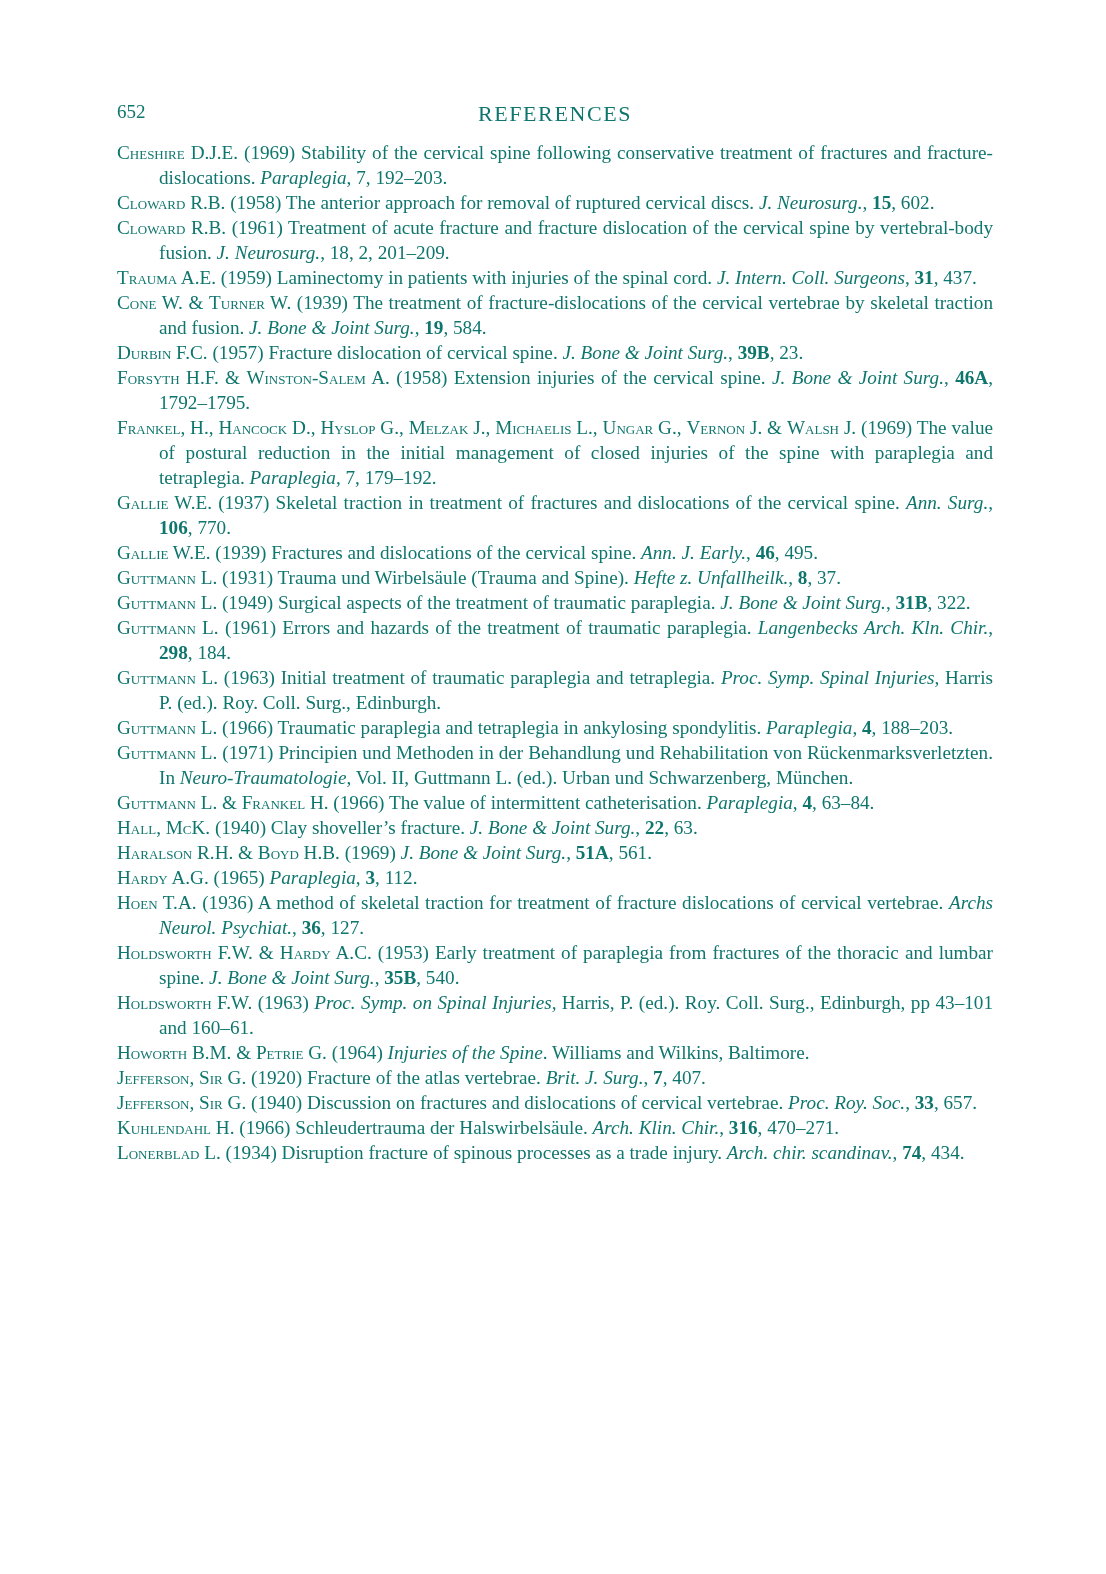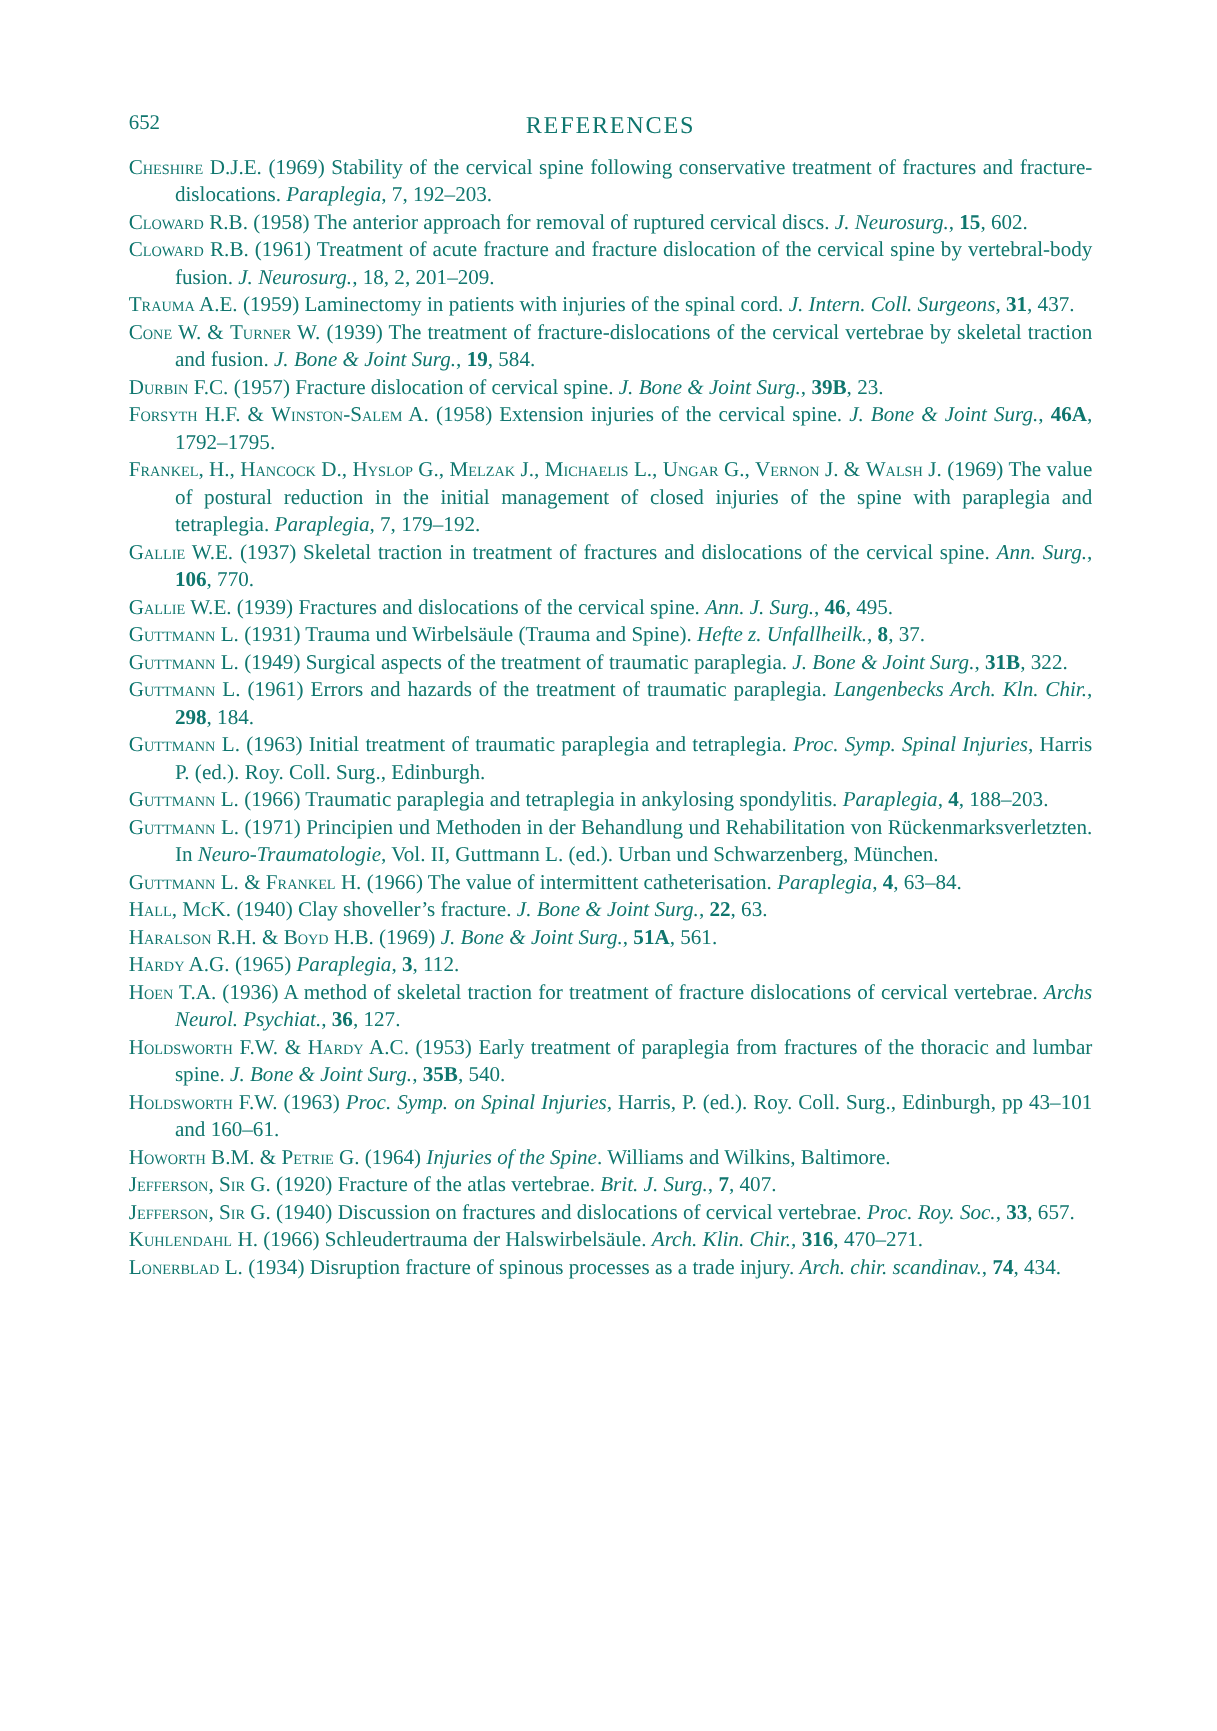--- a/index.html
+++ b/index.html
@@ -33,21 +33,21 @@
   <div class="refs" id="refs">
       <p class="ref"><span class="sc">Cheshire</span><span class="r"> D.J.E. (1969) Stability of the cervical spine following conservative treatment of fractures and fracture-dislocations. </span><span class="i">Paraplegia</span><span class="r">, 7, 192–203.</span></p>
       <p class="ref"><span class="sc">Cloward</span><span class="r"> R.B. (1958) The anterior approach for removal of ruptured cervical discs. </span><span class="i">J. Neurosurg.</span><span class="r">, </span><span class="b">15</span><span class="r">, 602.</span></p>
       <p class="ref"><span class="sc">Cloward</span><span class="r"> R.B. (1961) Treatment of acute fracture and fracture dislocation of the cervical spine by vertebral-body fusion. </span><span class="i">J. Neurosurg.</span><span class="r">, 18, 2, 201–209.</span></p>
       <p class="ref"><span class="sc">Trauma</span><span class="r"> A.E. (1959) Laminectomy in patients with injuries of the spinal cord. </span><span class="i">J. Intern. Coll. Surgeons</span><span class="r">, </span><span class="b">31</span><span class="r">, 437.</span></p>
       <p class="ref"><span class="sc">Cone</span><span class="r"> W. &amp; </span><span class="sc">Turner</span><span class="r"> W. (1939) The treatment of fracture-dislocations of the cervical vertebrae by skeletal traction and fusion. </span><span class="i">J. Bone &amp; Joint Surg.</span><span class="r">, </span><span class="b">19</span><span class="r">, 584.</span></p>
       <p class="ref"><span class="sc">Durbin</span><span class="r"> F.C. (1957) Fracture dislocation of cervical spine. </span><span class="i">J. Bone &amp; Joint Surg.</span><span class="r">, </span><span class="b">39B</span><span class="r">, 23.</span></p>
       <p class="ref"><span class="sc">Forsyth</span><span class="r"> H.F. &amp; </span><span class="sc">Winston-Salem</span><span class="r"> A. (1958) Extension injuries of the cervical spine. </span><span class="i">J. Bone &amp; Joint Surg.</span><span class="r">, </span><span class="b">46A</span><span class="r">, 1792–1795.</span></p>
       <p class="ref"><span class="sc">Frankel</span><span class="r">, H., </span><span class="sc">Hancock</span><span class="r"> D., </span><span class="sc">Hyslop</span><span class="r"> G., </span><span class="sc">Melzak</span><span class="r"> J., </span><span class="sc">Michaelis</span><span class="r"> L., </span><span class="sc">Ungar</span><span class="r"> G., </span><span class="sc">Vernon</span><span class="r"> J. &amp; </span><span class="sc">Walsh</span><span class="r"> J. (1969) The value of postural reduction in the initial management of closed injuries of the spine with paraplegia and tetraplegia. </span><span class="i">Paraplegia</span><span class="r">, 7, 179–192.</span></p>
       <p class="ref"><span class="sc">Gallie</span><span class="r"> W.E. (1937) Skeletal traction in treatment of fractures and dislocations of the cervical spine. </span><span class="i">Ann. Surg.</span><span class="r">, </span><span class="b">106</span><span class="r">, 770.</span></p>
-      <p class="ref"><span class="sc">Gallie</span><span class="r"> W.E. (1939) Fractures and dislocations of the cervical spine. </span><span class="i">Ann. J. Surg.</span><span class="r">, </span><span class="b">46</span><span class="r">, 495.</span></p>
+      <p class="ref"><span class="sc">Gallie</span><span class="r"> W.E. (1939) Fractures and dislocations of the cervical spine. </span><span class="i">Ann. J. Early.</span><span class="r">, </span><span class="b">46</span><span class="r">, 495.</span></p>
       <p class="ref"><span class="sc">Guttmann</span><span class="r"> L. (1931) Trauma und Wirbelsäule (Trauma and Spine). </span><span class="i">Hefte z. Unfallheilk.</span><span class="r">, </span><span class="b">8</span><span class="r">, 37.</span></p>
       <p class="ref"><span class="sc">Guttmann</span><span class="r"> L. (1949) Surgical aspects of the treatment of traumatic paraplegia. </span><span class="i">J. Bone &amp; Joint Surg.</span><span class="r">, </span><span class="b">31B</span><span class="r">, 322.</span></p>
       <p class="ref"><span class="sc">Guttmann</span><span class="r"> L. (1961) Errors and hazards of the treatment of traumatic paraplegia. </span><span class="i">Langenbecks Arch. Kln. Chir.</span><span class="r">, </span><span class="b">298</span><span class="r">, 184.</span></p>
       <p class="ref"><span class="sc">Guttmann</span><span class="r"> L. (1963) Initial treatment of traumatic paraplegia and tetraplegia. </span><span class="i">Proc. Symp. Spinal Injuries</span><span class="r">, Harris P. (ed.). Roy. Coll. Surg., Edinburgh.</span></p>
       <p class="ref"><span class="sc">Guttmann</span><span class="r"> L. (1966) Traumatic paraplegia and tetraplegia in ankylosing spondylitis. </span><span class="i">Paraplegia</span><span class="r">, </span><span class="b">4</span><span class="r">, 188–203.</span></p>
       <p class="ref"><span class="sc">Guttmann</span><span class="r"> L. (1971) Principien und Methoden in der Behandlung und Rehabilitation von Rückenmarksverletzten. In </span><span class="i">Neuro-Traumatologie</span><span class="r">, Vol. II, Guttmann L. (ed.). Urban und Schwarzenberg, München.</span></p>
       <p class="ref"><span class="sc">Guttmann</span><span class="r"> L. &amp; </span><span class="sc">Frankel</span><span class="r"> H. (1966) The value of intermittent catheterisation. </span><span class="i">Paraplegia</span><span class="r">, </span><span class="b">4</span><span class="r">, 63–84.</span></p>
       <p class="ref"><span class="sc">Hall</span><span class="r">, </span><span class="sc">McK</span><span class="r">. (1940) Clay shoveller’s fracture. </span><span class="i">J. Bone &amp; Joint Surg.</span><span class="r">, </span><span class="b">22</span><span class="r">, 63.</span></p>
       <p class="ref"><span class="sc">Haralson</span><span class="r"> R.H. &amp; </span><span class="sc">Boyd</span><span class="r"> H.B. (1969) </span><span class="i">J. Bone &amp; Joint Surg.</span><span class="r">, </span><span class="b">51A</span><span class="r">, 561.</span></p>
       <p class="ref"><span class="sc">Hardy</span><span class="r"> A.G. (1965) </span><span class="i">Paraplegia</span><span class="r">, </span><span class="b">3</span><span class="r">, 112.</span></p>

